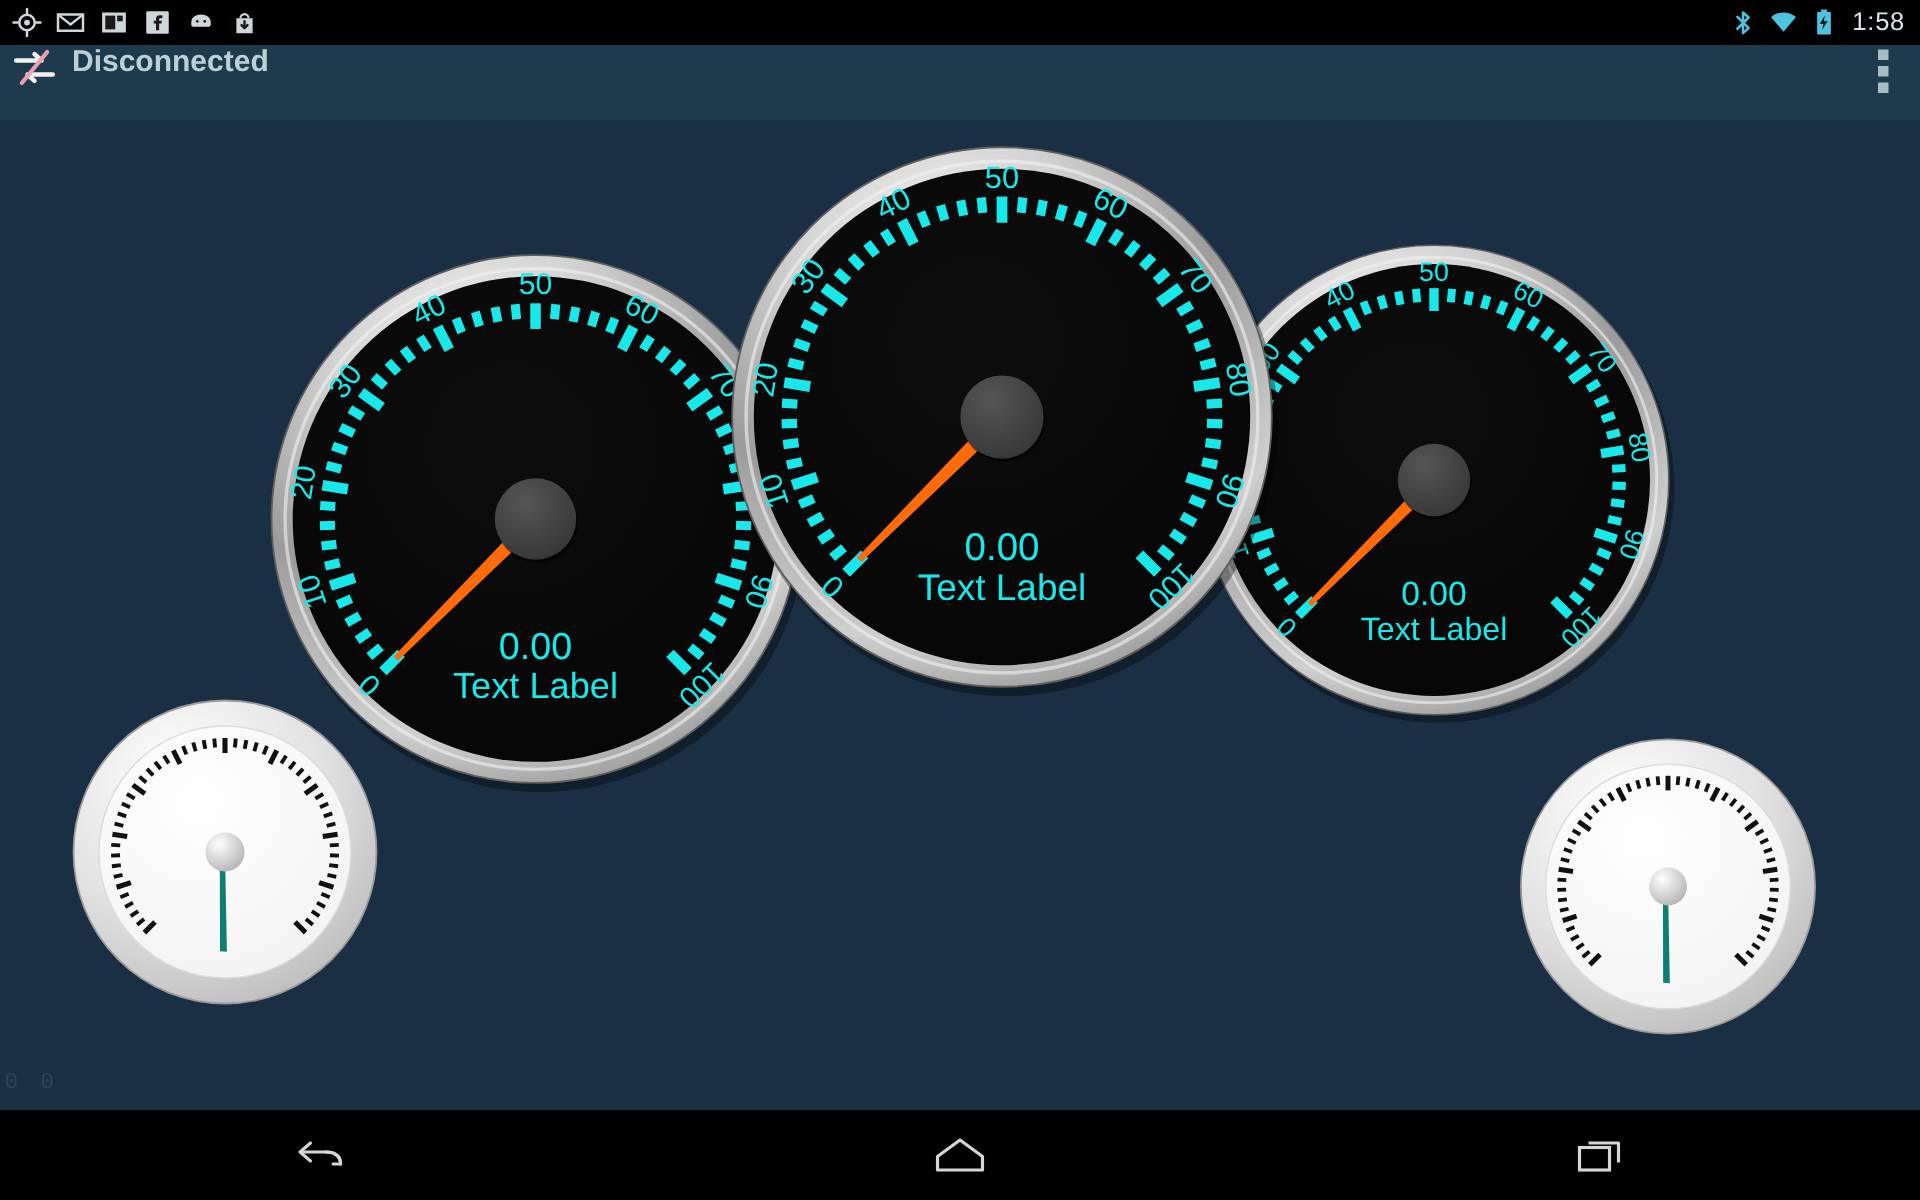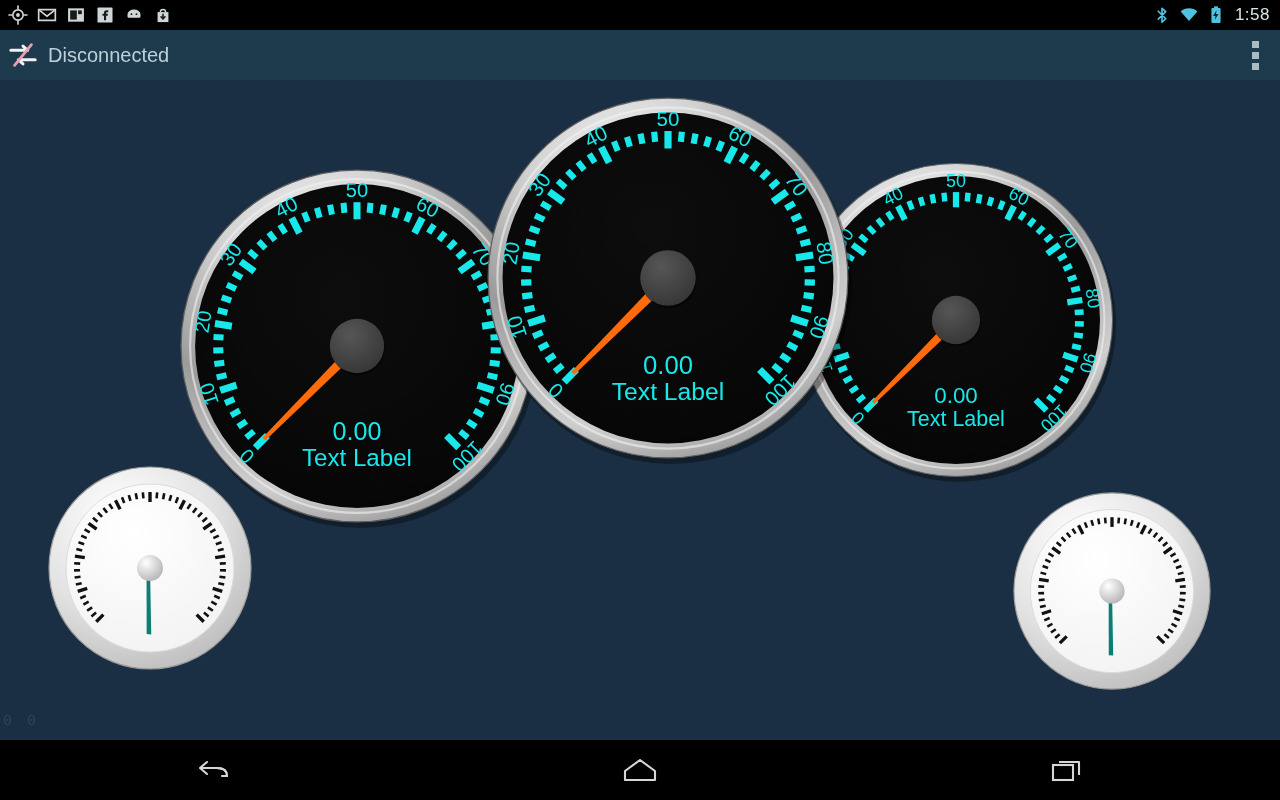--- a/index.html
+++ b/index.html
@@ -18,21 +18,21 @@
   #status-left { display:flex; align-items:center; gap:9px; padding-left:8px; }
   #status-right { margin-left:auto; display:flex; align-items:center; gap:7px; padding-right:10px; }
   .sicon { width:20px; height:20px; display:block; }
   #clock { color:#d8e6ea; font-size:17px; letter-spacing:.5px; padding-left:2px; }
 
   
   #actionbar {
     position:absolute; top:30px; left:0; width:1280px; height:51px;
     background:#1d3b4d;
     border-bottom:1px solid #15303f;
-    display:flex; align-items:center;
+    display:flex; align-items:flex-start;font-weight:bold;
   }
   #app-icon { width:30px; height:30px; margin-left:8px; flex:0 0 auto; }
   #app-title { color:#bdd0d8; font-size:20px; margin-left:10px; }
   #overflow {
     margin-left:auto; margin-right:14px; width:22px; height:34px;
     display:flex; flex-direction:column; align-items:center; justify-content:center; gap:4px;
     cursor:pointer;
   }
   #overflow i { display:block; width:7px; height:7px; background:#a8bcc6; }
 

